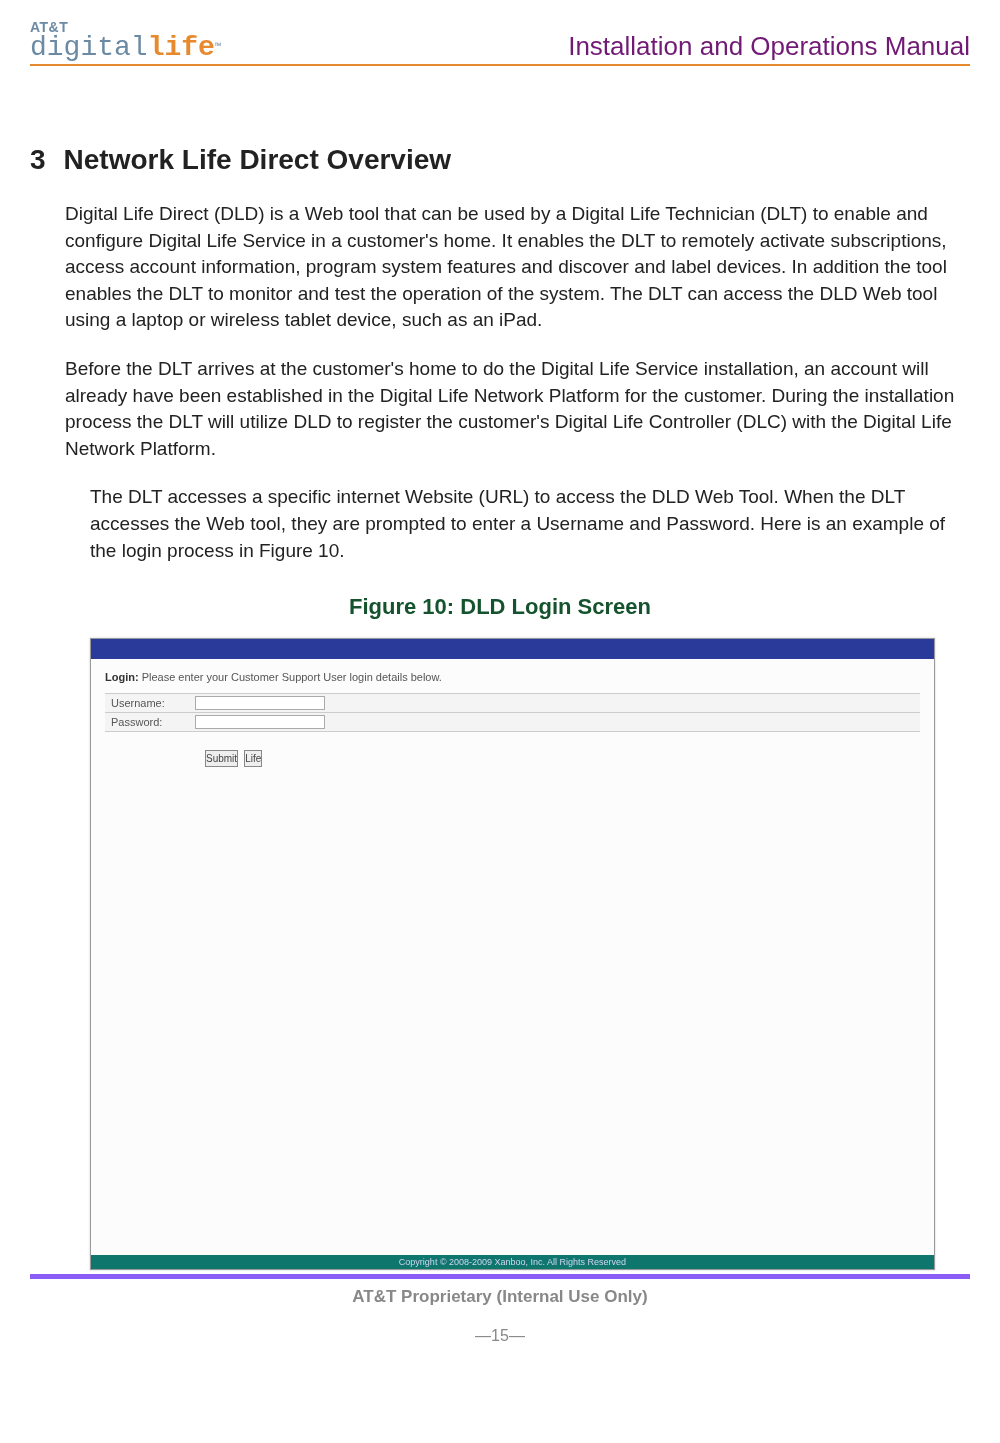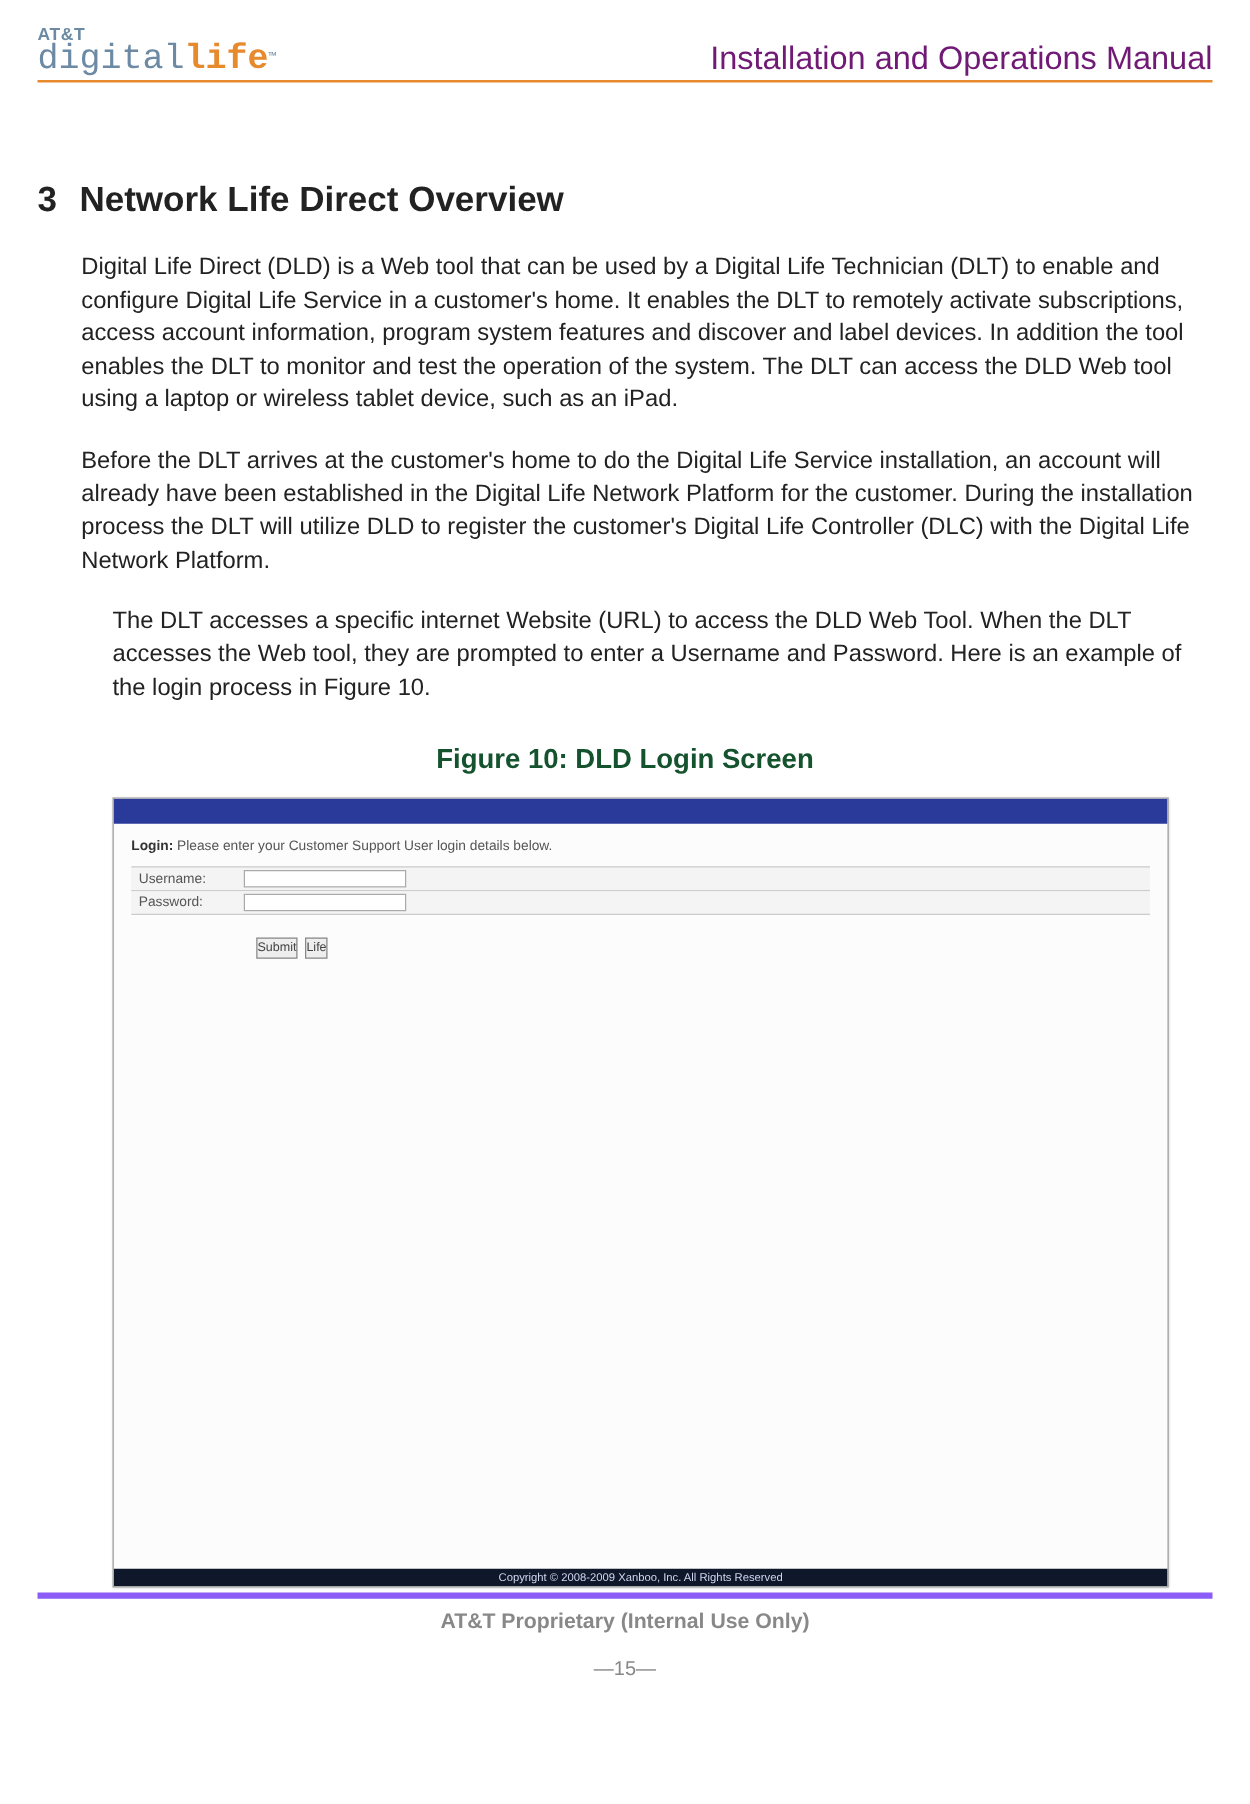--- a/index.html
+++ b/index.html
@@ -147,21 +147,21 @@
     border: 1px solid #888;
     background: #eee;
     color: #444;
     cursor: pointer;
   }
   .fig-footer {
     position: absolute;
     bottom: 0;
     left: 0;
     right: 0;
-    background: #0f172a;
+    background: #0f766e;
     color: #cfd6f0;
     font-size: 9px;
     text-align: center;
     padding: 2px 0;
   }
   .page-footer {
     border-top: 5px solid #8b5cf6;
     margin-top: 4px;
     padding-top: 8px;
     text-align: center;

